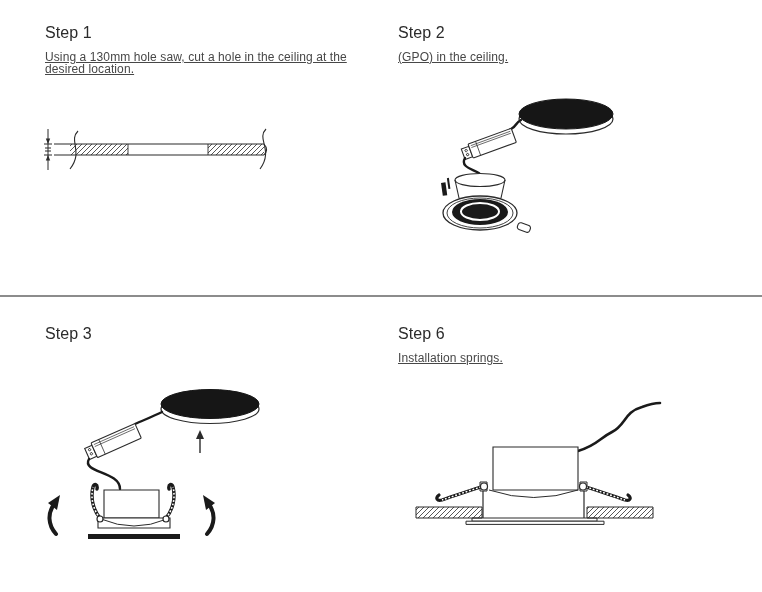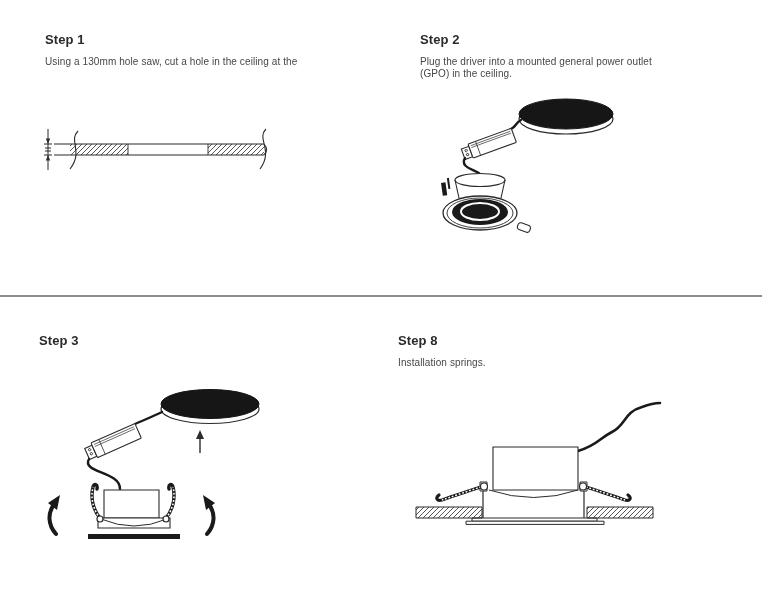--- a/index.html
+++ b/index.html
@@ -3,54 +3,55 @@
 <meta charset="utf-8">
 <style>
   html,body{margin:0;padding:0;}
   body{
     width:762px;height:592px;position:relative;overflow:hidden;
     background:#ffffff;
     font-family:"Liberation Sans","DejaVu Sans",sans-serif;
   }
   .step-text{position:absolute;}
   .step-title{
-    font-size:13px;font-weight:bold;color:#2b2b2b;
-    margin:8px 0 9px 0;letter-spacing:0.1px;
+    font-size:16px;font-weight:normal;color:#2b2b2b;
+    margin:0 0 9px 0;letter-spacing:0.1px;
   }
   .desc-line{
-    font-size:10px;color:#474747;line-height:12px;white-space:nowrap;
+    font-size:12px;color:#474747;line-height:12px;white-space:nowrap;
     letter-spacing:0.1px;
+    text-decoration:underline;
   }
   .illu{position:absolute;}
   .divider{
     position:absolute;left:0;top:295px;width:762px;height:2px;
     background:#8c8c8c;
   }
   svg *{vector-effect:non-scaling-stroke;}
 </style>
 </head>
 <body>
 
 <div class="step-text" style="left:45px;top:24px">
   <div class="step-title">Step 1</div>
   <div class="desc-line">Using a 130mm hole saw, cut a hole in the ceiling at the</div>
-</div>
-
-<div class="step-text" style="left:420px;top:24px">
+  <div class="desc-line">desired location.</div>
+</div>
+
+<div class="step-text" style="left:398px;top:24px">
   <div class="step-title">Step 2</div>
-  <div class="desc-line">Plug the driver into a mounted general power outlet</div>
   <div class="desc-line">(GPO) in the ceiling.</div>
 </div>
 
-<div class="step-text" style="left:39px;top:325px">
+<div class="step-text" style="left:45px;top:325px">
   <div class="step-title">Step 3</div>
 </div>
 
 <div class="step-text" style="left:398px;top:325px">
-  <div class="step-title">Step 8</div>
+  <div class="step-title">Step 6</div>
   <div class="desc-line">Installation springs.</div>
   <div class="desc-line"></div>
 </div>
 
 <svg class="illu" style="left:42px;top:124px" width="230" height="55" viewBox="0 0 230 55">
   <defs>
     <pattern id="hatch1" patternUnits="userSpaceOnUse" width="5" height="5">
       <path d="M-1,6 L6,-1 M-1,1 L1,-1 M4,6 L6,4" stroke="#2b2b2b" stroke-width="0.8" fill="none"></path>
     </pattern>
   </defs>

